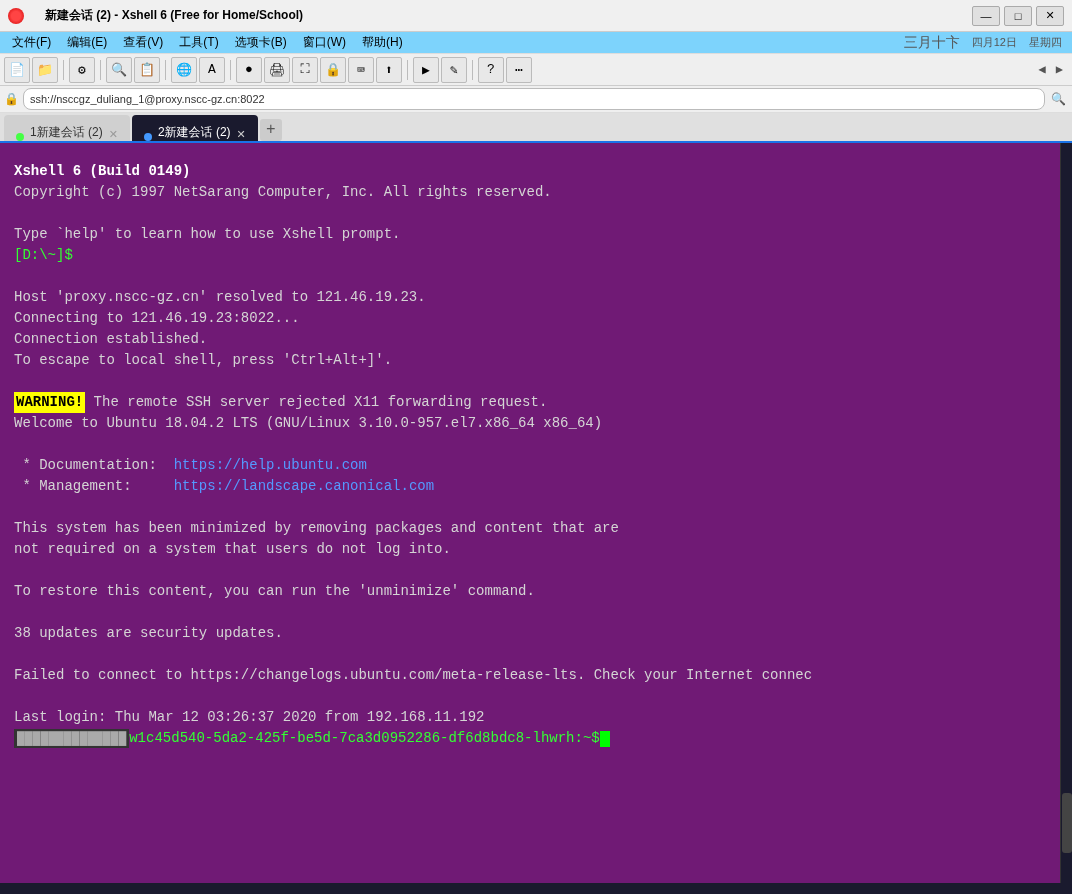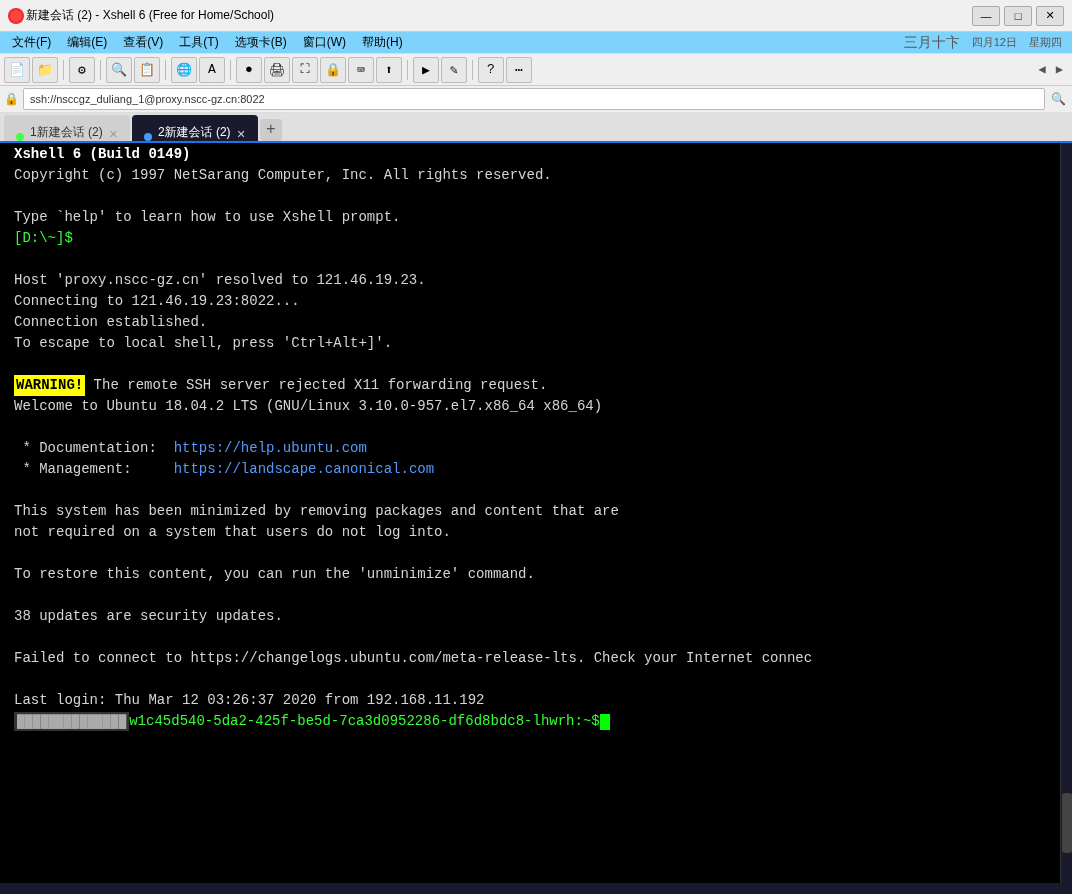--- a/index.html
+++ b/index.html
@@ -12,21 +12,22 @@
       display: flex;
       align-items: center;
       justify-content: space-between;
       padding: 0 8px;
       border-bottom: 1px solid #ccc;
       user-select: none;
     }
     .title-bar-left {
       display: flex;
       align-items: center;
-      gap: 2px;
+      gap: 21px;
+      font-weight: bold;
     }
     .title-icon {
       width: 16px; height: 16px;
       background: radial-gradient(circle, #ff4444 40%, #cc0000 100%);
       border-radius: 50%;
     }
     .title-text {
       font-size: 12px;
       color: #000;
       font-family: Arial, sans-serif;
@@ -132,26 +133,26 @@
       background: #ccc;
       border-radius: 3px;
       display: flex; align-items: center; justify-content: center;
       font-size: 16px;
       color: #555;
       cursor: pointer;
     }
 
     
     .terminal {
-      background: #000000;
+      background: #701a75;
       color: #d4d4d4;
       font-family: 'Courier New', monospace;
       font-size: 14px;
       line-height: 1.5;
-      padding: 1px 14px;
+      padding: 18px 14px;
       flex: 1;
       overflow: hidden;
       height: calc(894px - 32px - 22px - 38px - 26px - 30px - 6px);
     }
     .term-line {
       white-space: pre;
       display: block;
     }
     .term-green { color: #33ff33; }
     .term-white { color: #ffffff; }
@@ -212,21 +213,21 @@
       display: flex;
       align-items: center;
       background: #efefef;
       padding: 2px 4px;
       border-bottom: 1px solid #ddd;
     }
     .address-input {
       flex: 1;
       height: 22px;
       border: 1px solid #bbb;
-      border-radius: 2px;
+      border-radius: 8px;
       font-size: 11px;
       font-family: Arial, sans-serif;
       padding: 0 6px;
       color: #333;
       background: #fff;
     }
     .right-nav {
       display: flex;
       align-items: center;
       gap: 3px;

